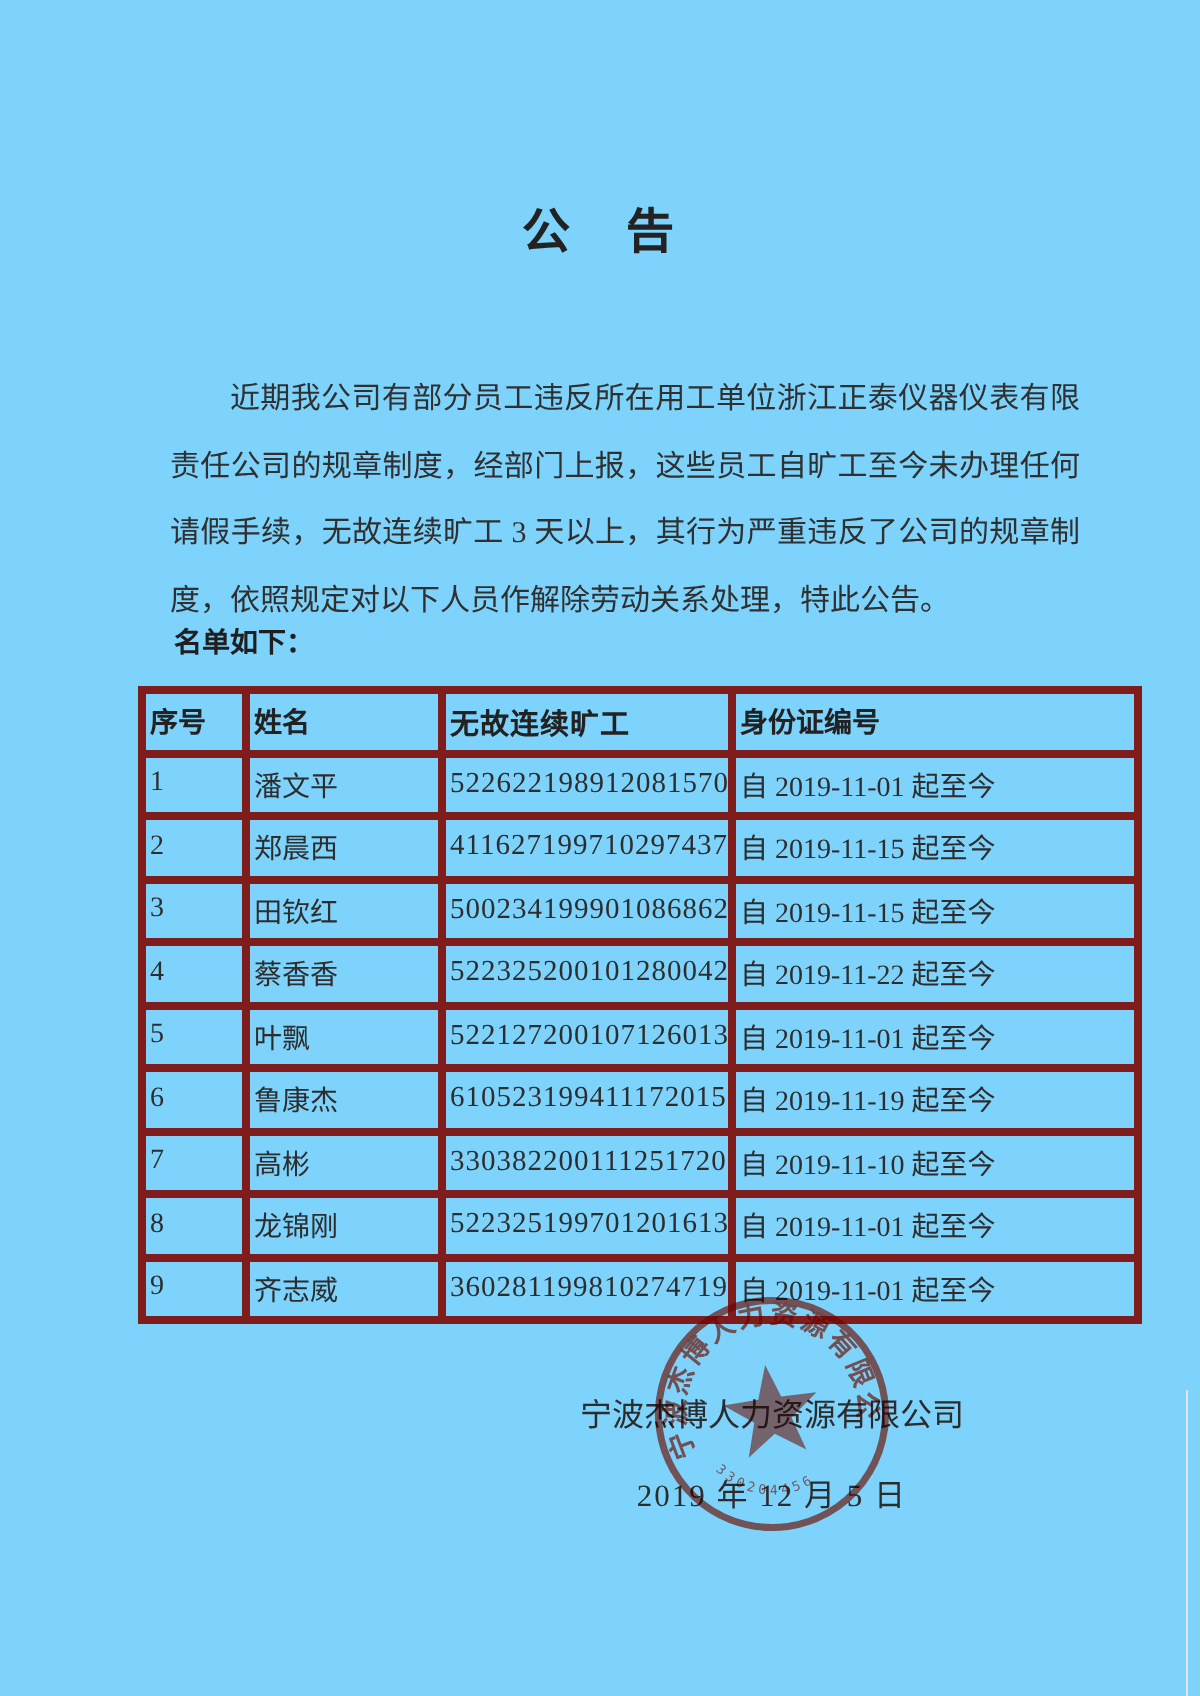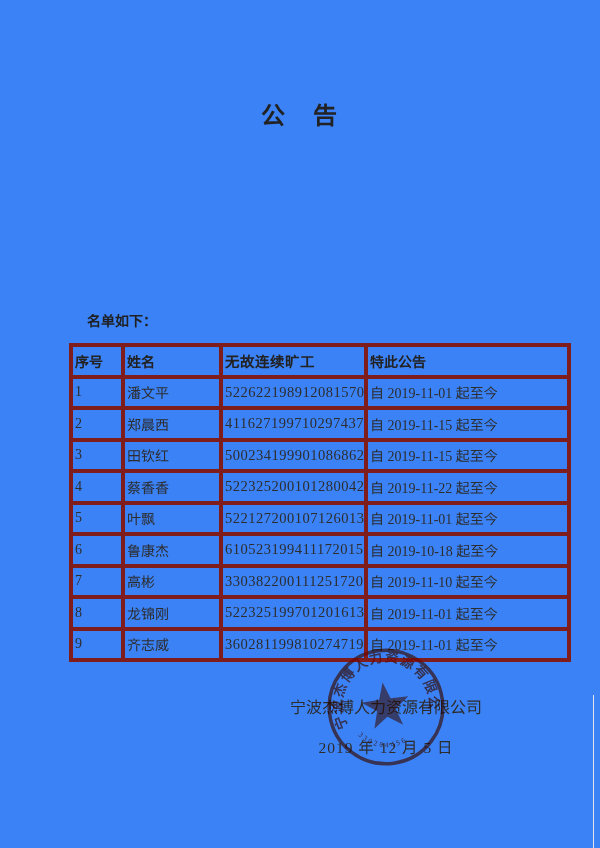--- a/index.html
+++ b/index.html
@@ -1,19 +1,19 @@
 <!DOCTYPE html>
 <html lang="zh-CN"><head>
 <meta charset="utf-8">
 <style>
   html,body{margin:0;padding:0;background:#ffffff;}
   .page{
     position:relative;
     width:600px;height:848px;
-    background:#3b82f6;
+    background:#7dd3fc;
     overflow:hidden;
     font-family:"Liberation Serif","DejaVu Serif",serif;
     color:#2a2a2a;
   }
   .doc-title{
     position:absolute;left:0;top:96px;width:600px;
     text-align:center;
     font-size:24px;font-weight:bold;color:#222;
     letter-spacing:2px;
   }
@@ -65,30 +65,31 @@
     background:#e4e4e4;
   }
 </style>
 </head>
 <body>
 
 <div class="page">
 
   <div class="doc-title">公　告</div>
 
+  <div class="doc-paragraph">近期我公司有部分员工违反所在用工单位浙江正泰仪器仪表有限责任公司的规章制度，经部门上报，这些员工自旷工至今未办理任何请假手续，无故连续旷工 3 天以上，其行为严重违反了公司的规章制度，依照规定对以下人员作解除劳动关系处理，特此公告。</div>
 
   <div class="list-label">名单如下：</div>
 
   <table class="notice-table">
     <thead>
       <tr>
         <th class="col-0">序号</th>
         <th class="col-1">姓名</th>
         <th class="col-2">无故连续旷工</th>
-        <th class="col-3">特此公告</th>
+        <th class="col-3">身份证编号</th>
       </tr>
     </thead>
     <tbody>
         <tr>
           <td class="col-0">1</td>
           <td class="col-1">潘文平</td>
           <td class="col-2">522622198912081570</td>
           <td class="col-3">自 2019-11-01 起至今</td>
         </tr>
         <tr>
@@ -112,21 +113,21 @@
         <tr>
           <td class="col-0">5</td>
           <td class="col-1">叶飘</td>
           <td class="col-2">522127200107126013</td>
           <td class="col-3">自 2019-11-01 起至今</td>
         </tr>
         <tr>
           <td class="col-0">6</td>
           <td class="col-1">鲁康杰</td>
           <td class="col-2">610523199411172015</td>
-          <td class="col-3">自 2019-10-18 起至今</td>
+          <td class="col-3">自 2019-11-19 起至今</td>
         </tr>
         <tr>
           <td class="col-0">7</td>
           <td class="col-1">高彬</td>
           <td class="col-2">330382200111251720</td>
           <td class="col-3">自 2019-11-10 起至今</td>
         </tr>
         <tr>
           <td class="col-0">8</td>
           <td class="col-1">龙锦刚</td>

